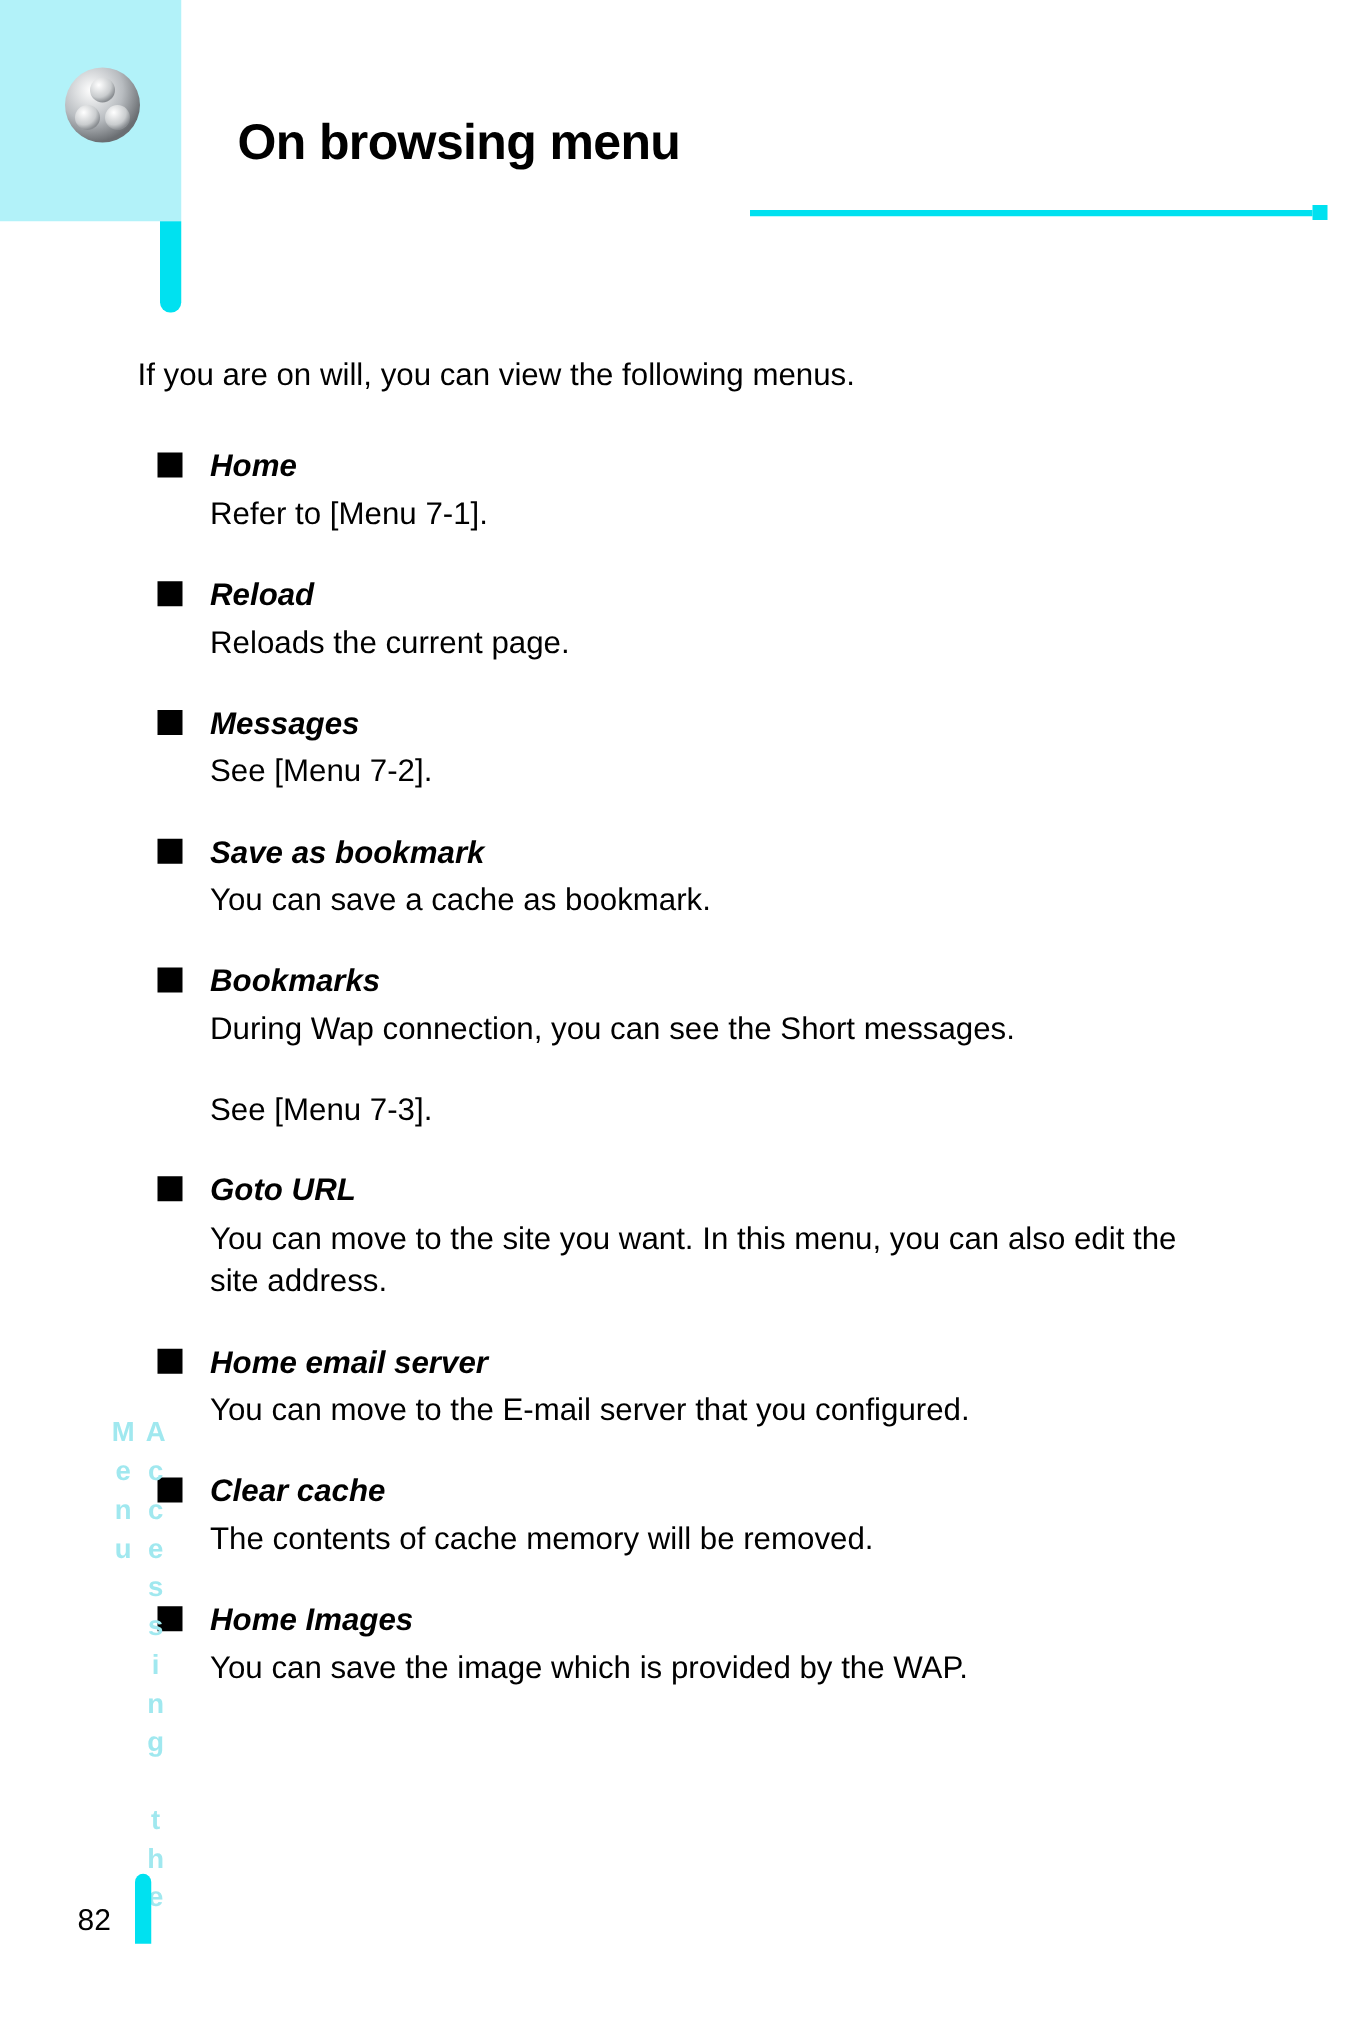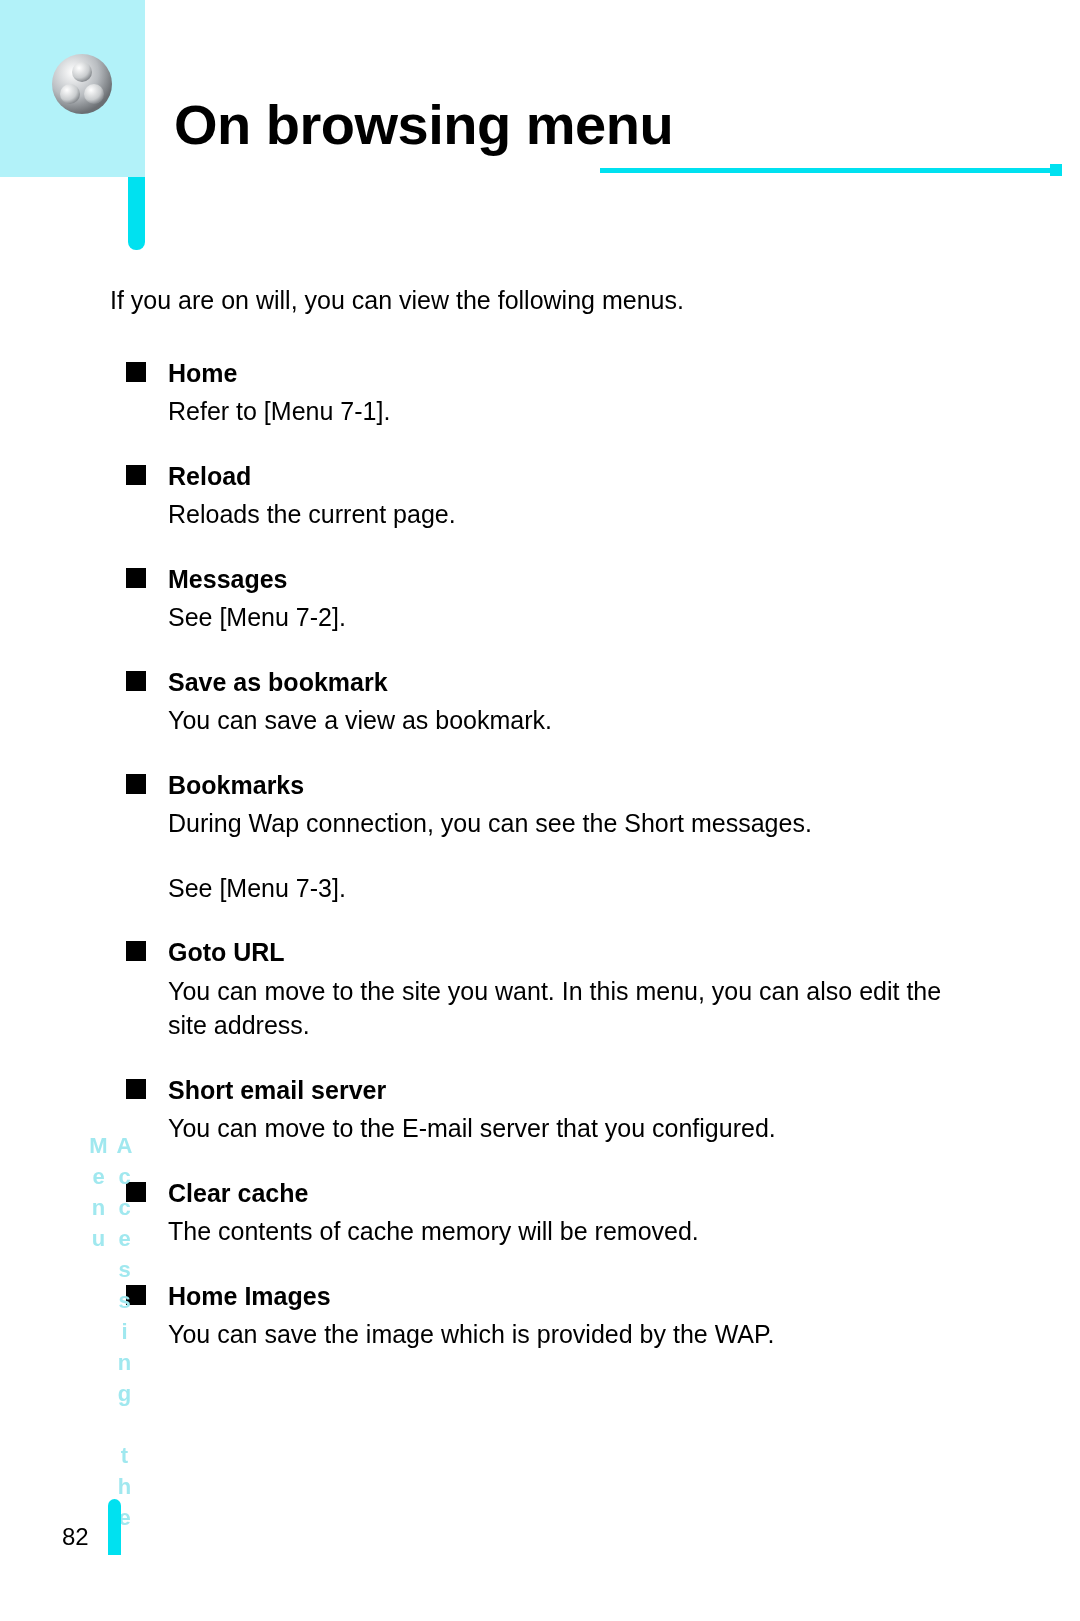--- a/index.html
+++ b/index.html
@@ -34,22 +34,22 @@
     left: 128px;
     width: 17px;
     height: 73px;
     background: #00e1f0;
     border-radius: 0 0 8px 8px;
   }
   
   .page-title {
     position: absolute;
     top: 92px;
-    left: 174px;
-    font-size: 56px;
+    left: 190px;
+    font-size: 40px;
     font-weight: bold;
     letter-spacing: -0.5px;
     text-align: center;
   }
   
   .hr-line {
     position: absolute;
     top: 168px;
     left: 600px;
     width: 450px;
@@ -77,20 +77,21 @@
     margin-bottom: 38px;
   }
   .item {
     margin-bottom: 30px;
     padding-left: 58px;
     position: relative;
   }
   .item-head {
     font-weight: bold;
     position: relative;
+    font-style: italic;
   }
   .item-head::before {
     content: "";
     position: absolute;
     left: -42px;
     top: 6px;
     width: 20px;
     height: 20px;
     background: #000;
   }
@@ -167,35 +168,35 @@
   <div class="item">
     <div class="item-head">Reload</div>
     <div class="item-body">Reloads the current page.</div>
   </div>
   <div class="item">
     <div class="item-head">Messages</div>
     <div class="item-body">See [Menu 7-2].</div>
   </div>
   <div class="item">
     <div class="item-head">Save as bookmark</div>
-    <div class="item-body">You can save a view as bookmark.</div>
+    <div class="item-body">You can save a cache as bookmark.</div>
   </div>
   <div class="item">
     <div class="item-head">Bookmarks</div>
     <div class="item-body">During Wap connection, you can see the Short messages.</div>
   </div>
   <div class="item">
     <div class="item-body">See [Menu 7-3].</div>
   </div>
   <div class="item">
     <div class="item-head">Goto URL</div>
     <div class="item-body">You can move to the site you want. In this menu, you can also edit the site address.</div>
   </div>
   <div class="item">
-    <div class="item-head">Short email server</div>
+    <div class="item-head">Home email server</div>
     <div class="item-body">You can move to the E-mail server that you configured.</div>
   </div>
   <div class="item">
     <div class="item-head">Clear cache</div>
     <div class="item-body">The contents of cache memory will be removed.</div>
   </div>
   <div class="item">
     <div class="item-head">Home Images</div>
     <div class="item-body">You can save the image which is provided by the WAP.</div>
   </div>

